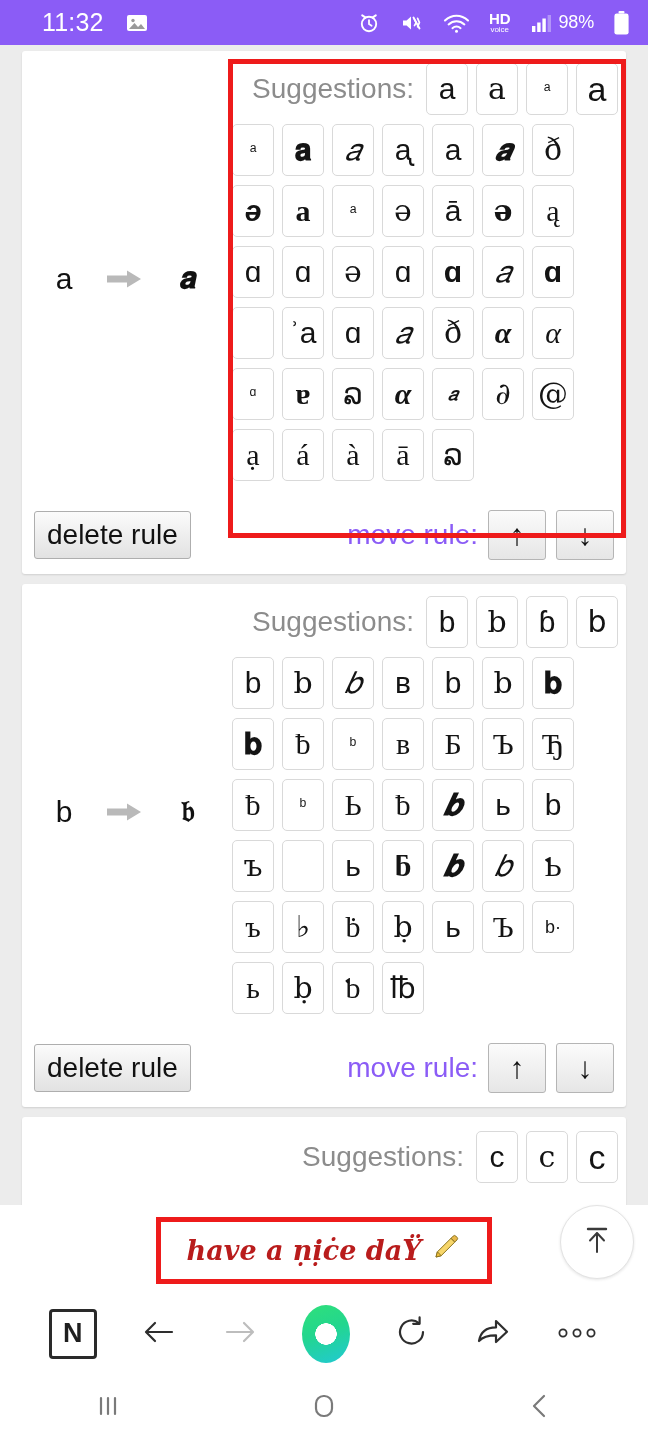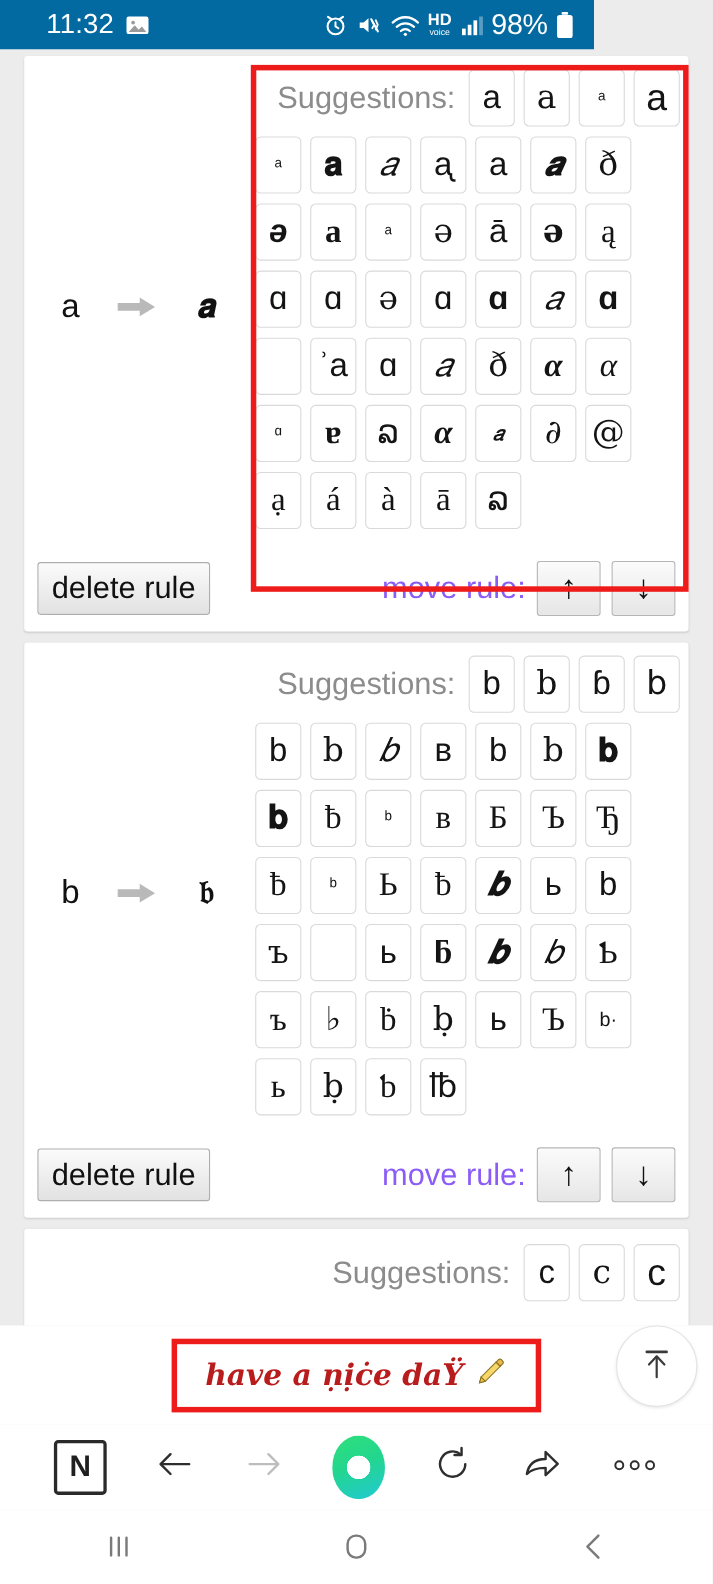--- a/index.html
+++ b/index.html
@@ -7,33 +7,33 @@
     width: 648px; height: 1440px;
     background: #ececec;
     font-family: "Liberation Sans", sans-serif;
     overflow: hidden;
   }
   #root { position: relative; width: 648px; height: 1440px; }
 
   
   .statusbar {
     position: absolute; top: 0; left: 0;
-    width: 540px; height: 45px;
-    background: #0369a1;
+    width: 648px; height: 45px;
+    background: #8b5cf6;
     display: flex; 
     color: #ffffff;
   }
   .sb-left { display: flex; align-items: center; gap: 9px; padding-left: 42px; }
   .sb-time { font-size: 25px; font-weight: 400; letter-spacing: .2px; }
   .sb-right {
     margin-left: auto; padding-right: 18px;
     display: flex; align-items: center; gap: 7px;
   }
-  .sb-pct { font-size: 26px; font-weight: 500; letter-spacing: -.2px; }
-  .ico { display: inline-flex; align-items: center; justify-content: center; }
+  .sb-pct { font-size: 18px; font-weight: 500; letter-spacing: -.2px; }
+  .ico { display: inline-flex; align-items: center; justify-content: center; margin-left: 12px; }
 
   
   .content {
     position: absolute; top: 45px; left: 0;
     width: 648px; height: 1160px;
     background: #ececec;
     overflow: hidden;
   }
   .card {
     background: #ffffff;

